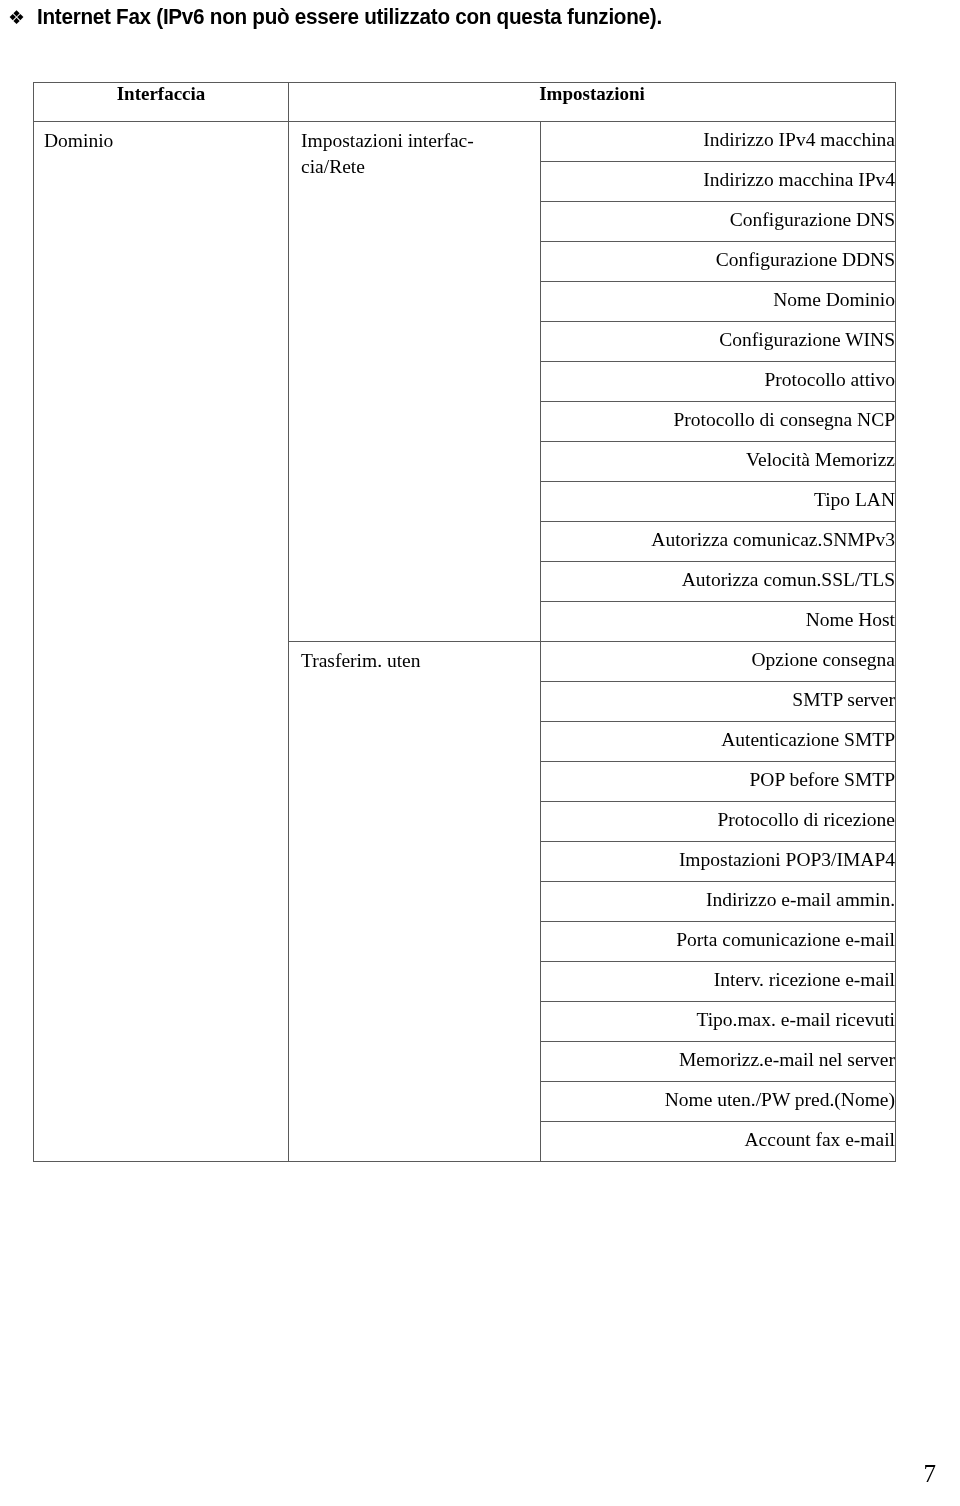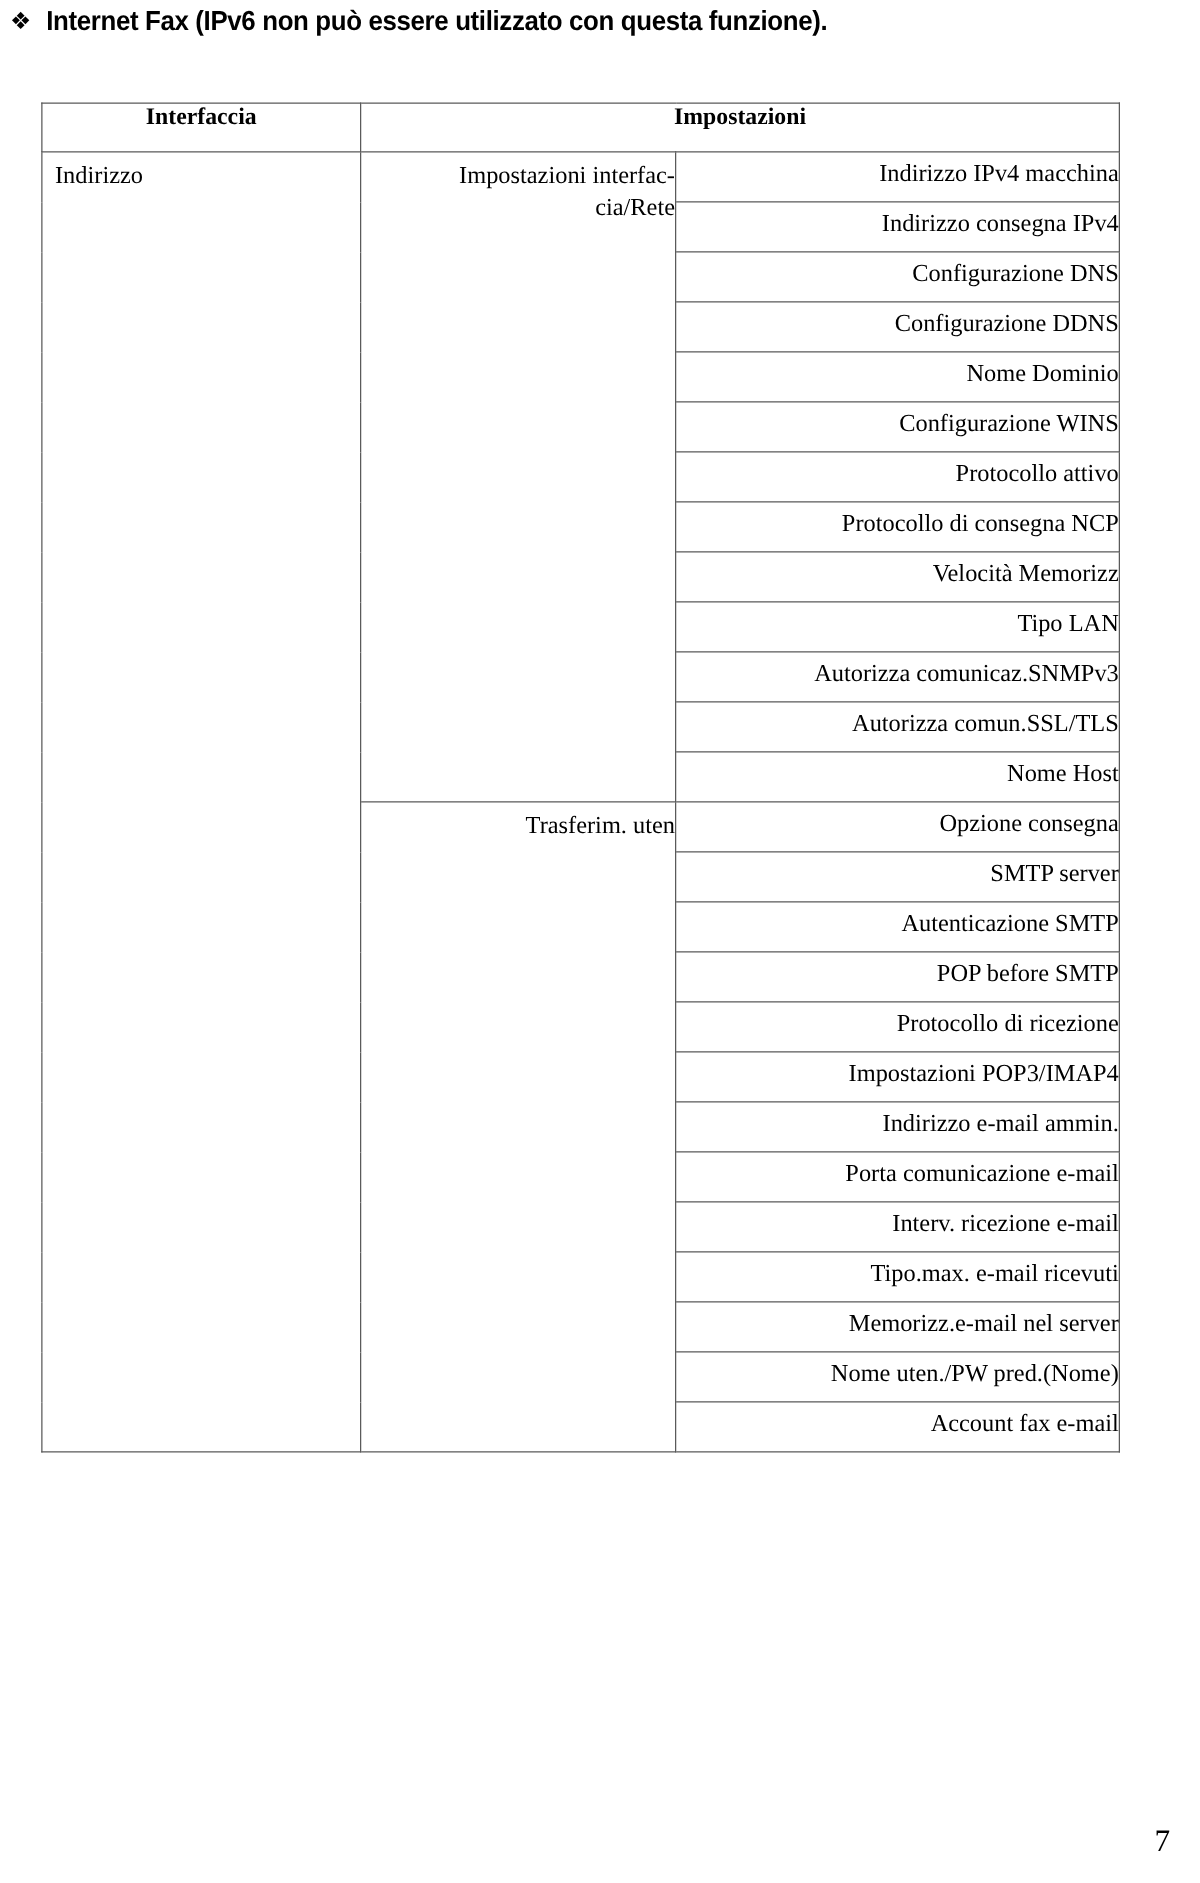--- a/index.html
+++ b/index.html
@@ -72,21 +72,21 @@
     font-weight: bold;
     font-size: 19px;
     font-family: "Liberation Serif", serif;
   }
 
   .cell-text {
     font-size: 19.5px;
     line-height: 26px;
     padding: 6px 0 0 10px;
   }
-  .cell-text.indent-more { padding-left: 12px; text-align: right; }
+  .cell-text.indent-more { padding-left: 12px; }
   .setting-cell {
     height: 39px;
     text-align: right;
   }
   .setting-cell .cell-text {
     padding: 5px 0 0 10px;
   }
 
   .spanned {
     vertical-align: top;
@@ -120,35 +120,35 @@
   <thead>
     <tr>
       <th class="hdr-cell">Interfaccia</th>
       <th class="hdr-cell" colspan="2">Impostazioni</th>
     </tr>
   </thead>
   <tbody>
 
     <tr>
       <td class="spanned" rowspan="26">
-        <div class="cell-text">Indirizzo</div>
+        <div class="cell-text">Dominio</div>
       </td>
       <td class="spanned" rowspan="13">
         <div class="cell-text indent-more">
           <span>Impostazioni interfac-</span><br>
           <span>cia/Rete</span>
         </div>
       </td>
       <td class="setting-cell">
         <div class="cell-text">Indirizzo IPv4 macchina</div>
       </td>
     </tr>
     <tr>
       <td class="setting-cell">
-        <div class="cell-text">Indirizzo consegna IPv4</div>
+        <div class="cell-text">Indirizzo macchina IPv4</div>
       </td>
     </tr>
     <tr>
       <td class="setting-cell">
         <div class="cell-text">Configurazione DNS</div>
       </td>
     </tr>
     <tr>
       <td class="setting-cell">
         <div class="cell-text">Configurazione DDNS</div>

